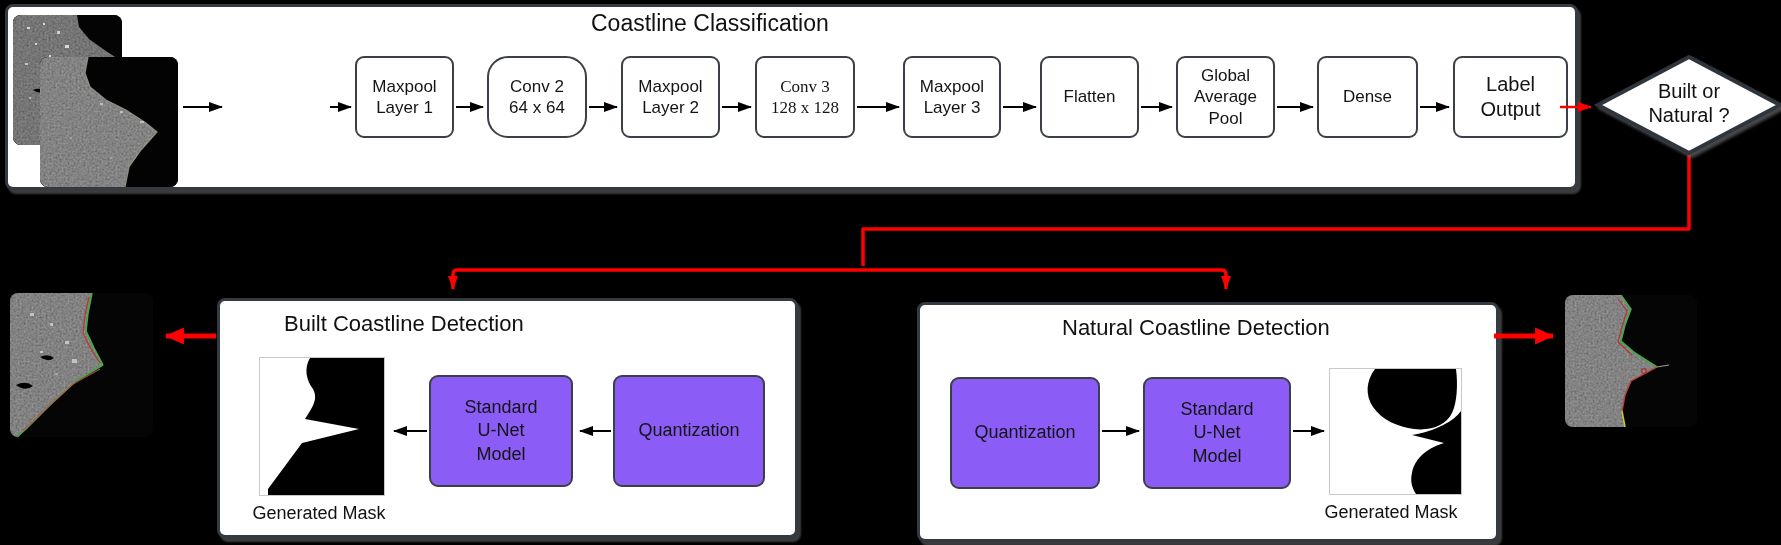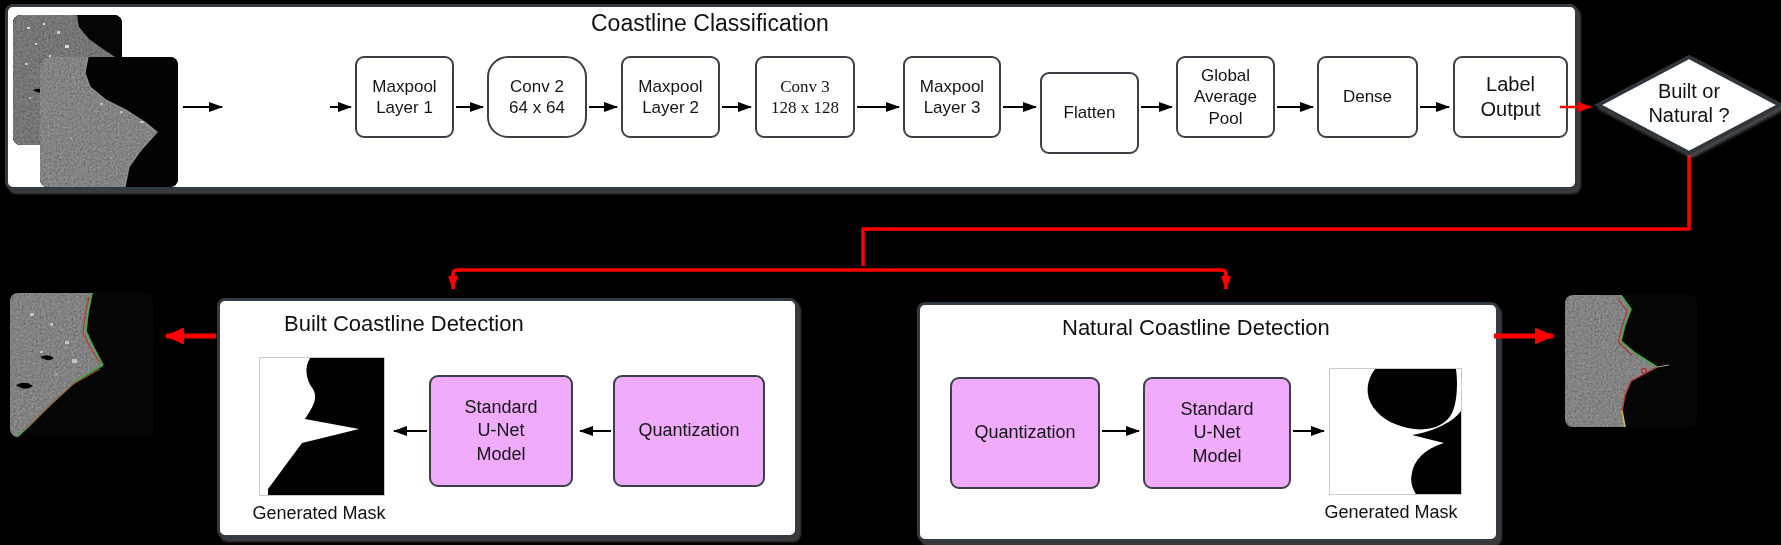--- a/index.html
+++ b/index.html
@@ -16,21 +16,21 @@
     white-space:pre-line;line-height:1.2;
   }
   .stage{
     position:absolute;top:56px;height:82px;background:#fff;border:2px solid #3a4046;
     border-radius:9px;display:flex;align-items:center;justify-content:center;
     text-align:center;font-size:17px;line-height:1.25;white-space:pre-line;color:#141414;
     box-sizing:border-box;z-index:2;
   }
   .stage-lg{font-size:20px;}
   .node{
-    position:absolute;background:#f0abfc;border:2px solid #3a4046;border-radius:9px;
+    position:absolute;background:#8b5cf6;border:2px solid #3a4046;border-radius:9px;
     display:flex;align-items:center;justify-content:center;text-align:center;
     font-size:18px;line-height:1.3;white-space:pre-line;color:#141414;box-sizing:border-box;
   }
   .caption{position:absolute;font-size:18px;color:#111;text-align:center;}
   .sat{position:absolute;border-radius:8px;overflow:hidden;z-index:2;background:#000;}
   .sat svg{display:block;}
   .mask-img{position:absolute;background:#fff;border:1px solid #c9c9c9;overflow:hidden;}
   .mask-img svg{display:block;}
   .overlay{position:absolute;left:0;top:0;z-index:5;pointer-events:none;}
   .diamond-label{
@@ -49,21 +49,21 @@
   <div class="stage" style="left:355px;width:99px;">Maxpool
 Layer 1</div>
   <div class="stage" style="left:487px;width:100px;border-radius:21px;">Conv 2
 64 x 64</div>
   <div class="stage" style="left:621px;width:99px;">Maxpool
 Layer 2</div>
   <div class="stage" style="left:755px;width:100px;font-family:Liberation Serif, serif;">Conv 3
 128 x 128</div>
   <div class="stage" style="left:903px;width:98px;">Maxpool
 Layer 3</div>
-  <div class="stage" style="left:1040px;width:99px;margin-top:16px;">Flatten</div>
+  <div class="stage" style="left:1040px;width:99px;">Flatten</div>
   <div class="stage" style="left:1176px;width:99px;">Global
 Average
 Pool</div>
   <div class="stage" style="left:1317px;width:101px;">Dense</div>
   <div class="stage stage-lg" style="left:1453px;width:115px;">Label
 Output</div>
 
   <div class="sat" style="left:13px;top:15px;width:109px;height:130px;">
     <svg width="109" height="130" viewBox="0 0 109 130">
       <defs>

